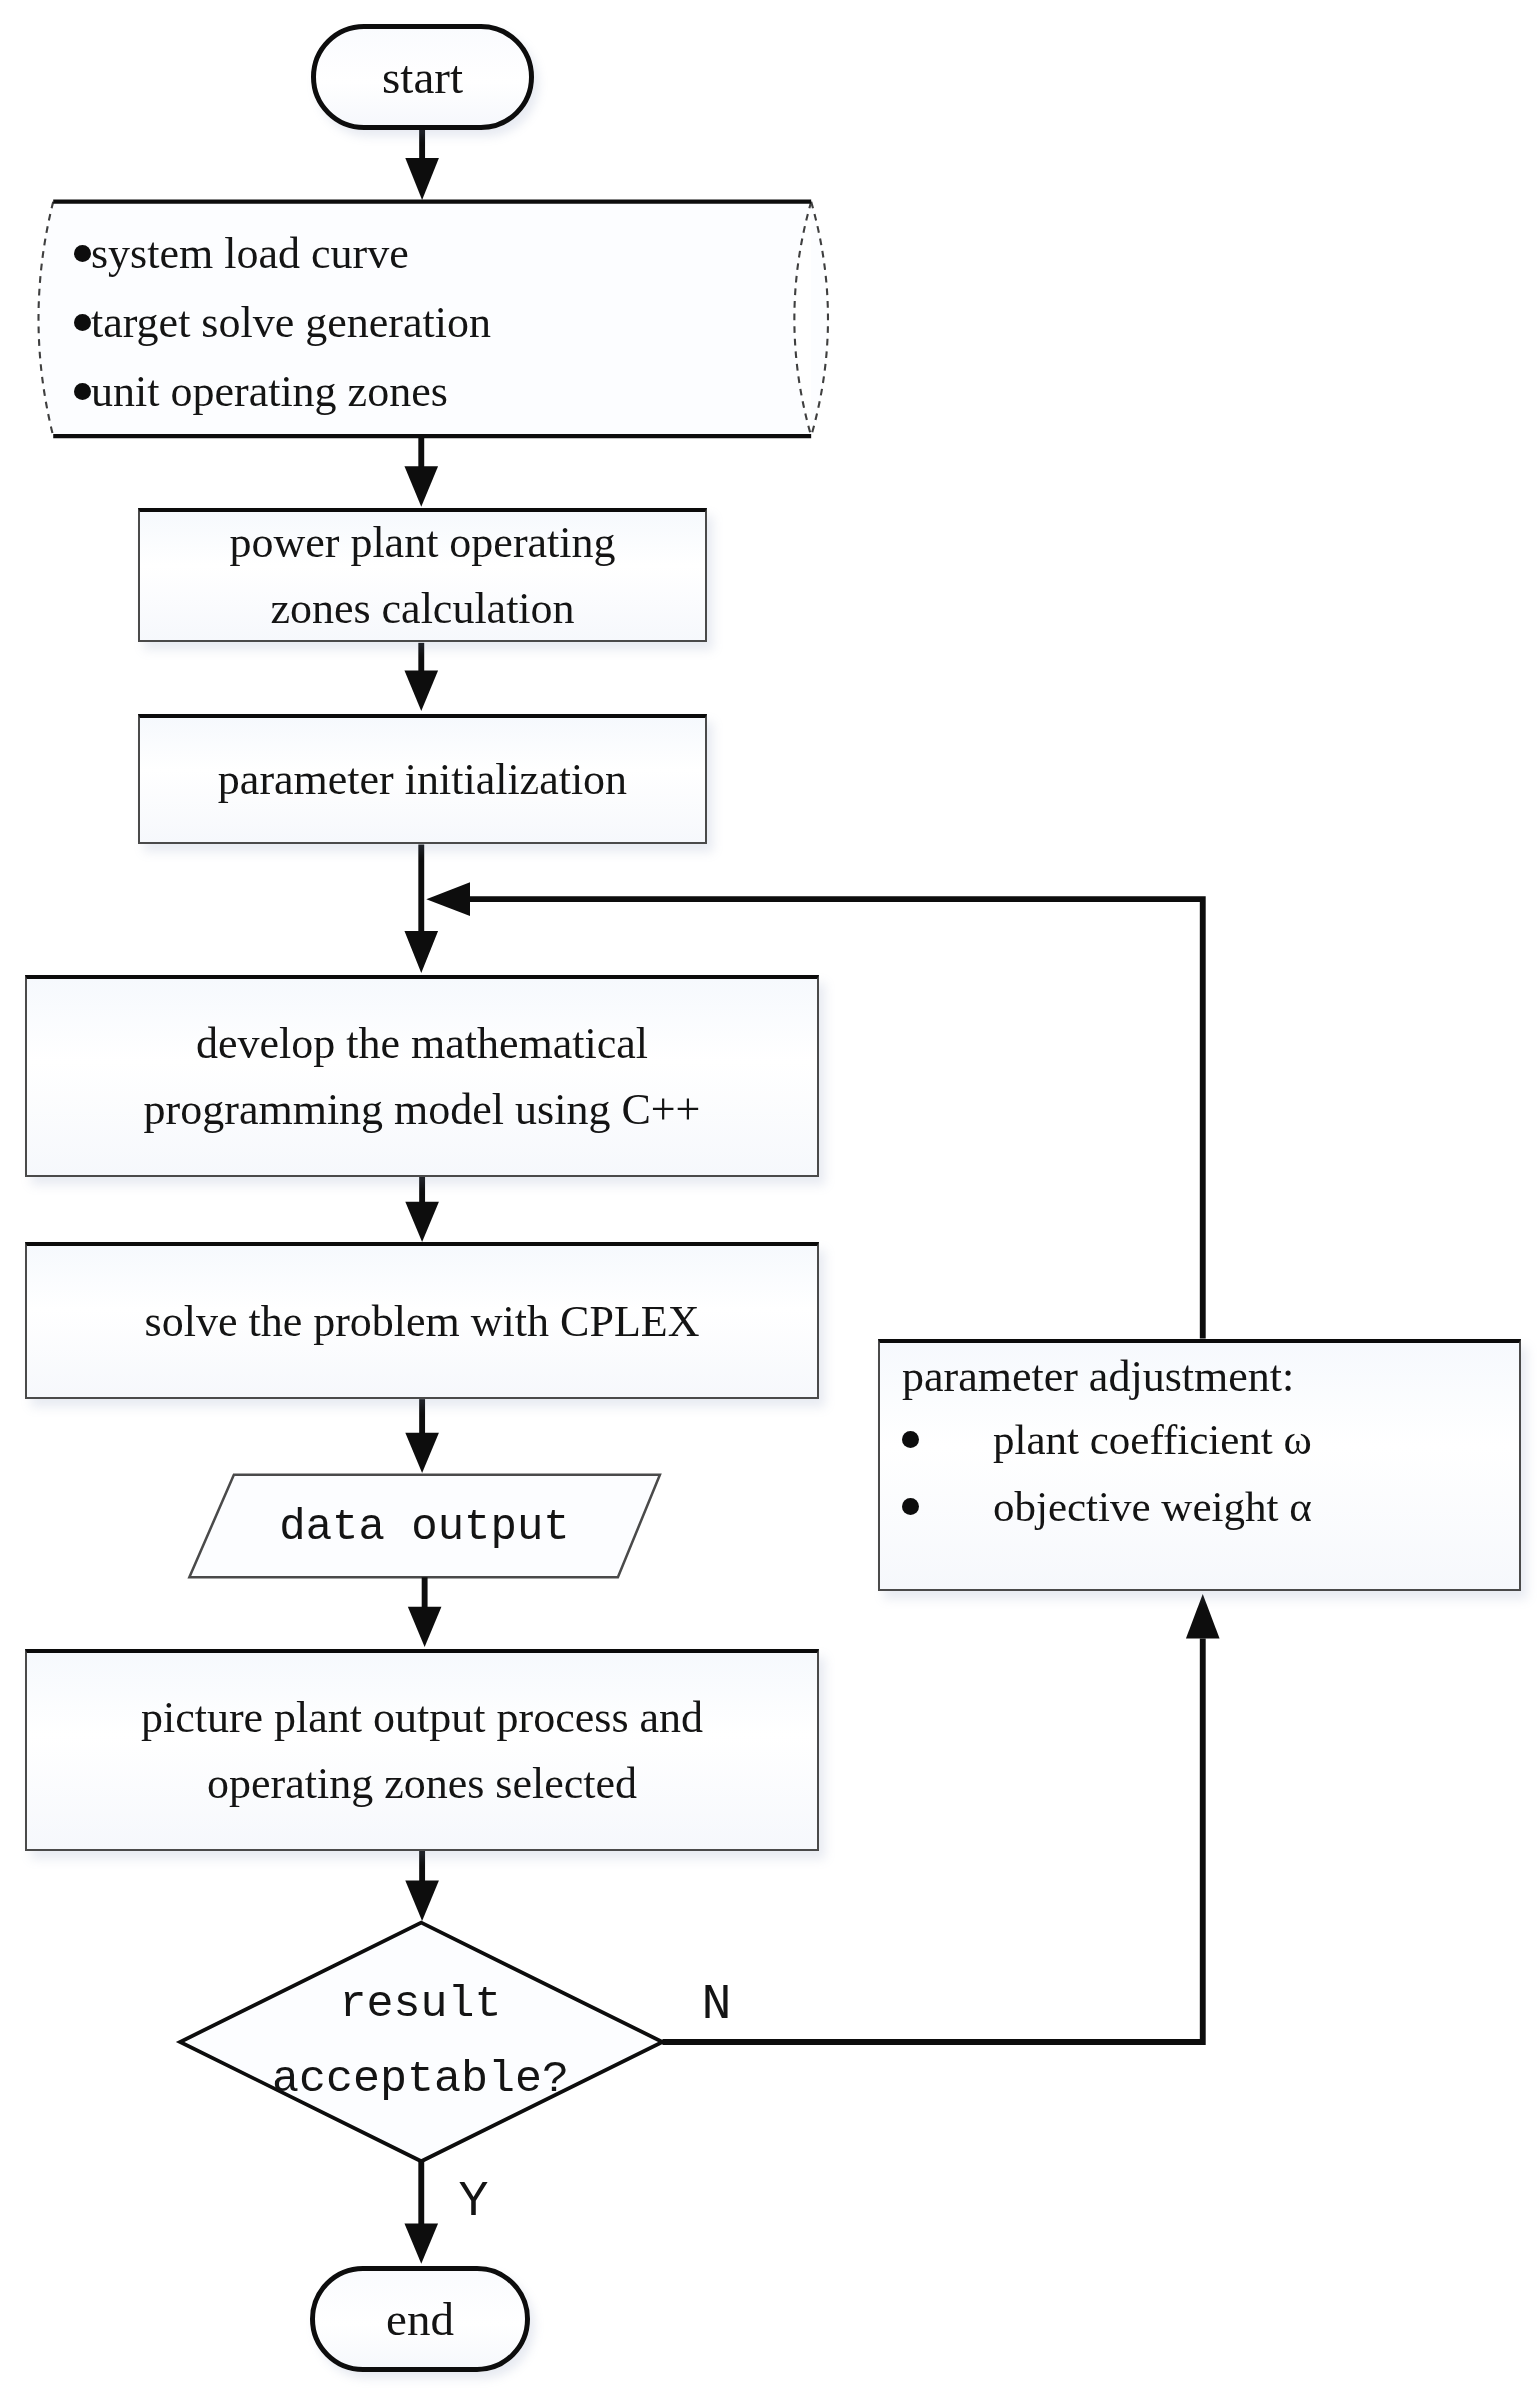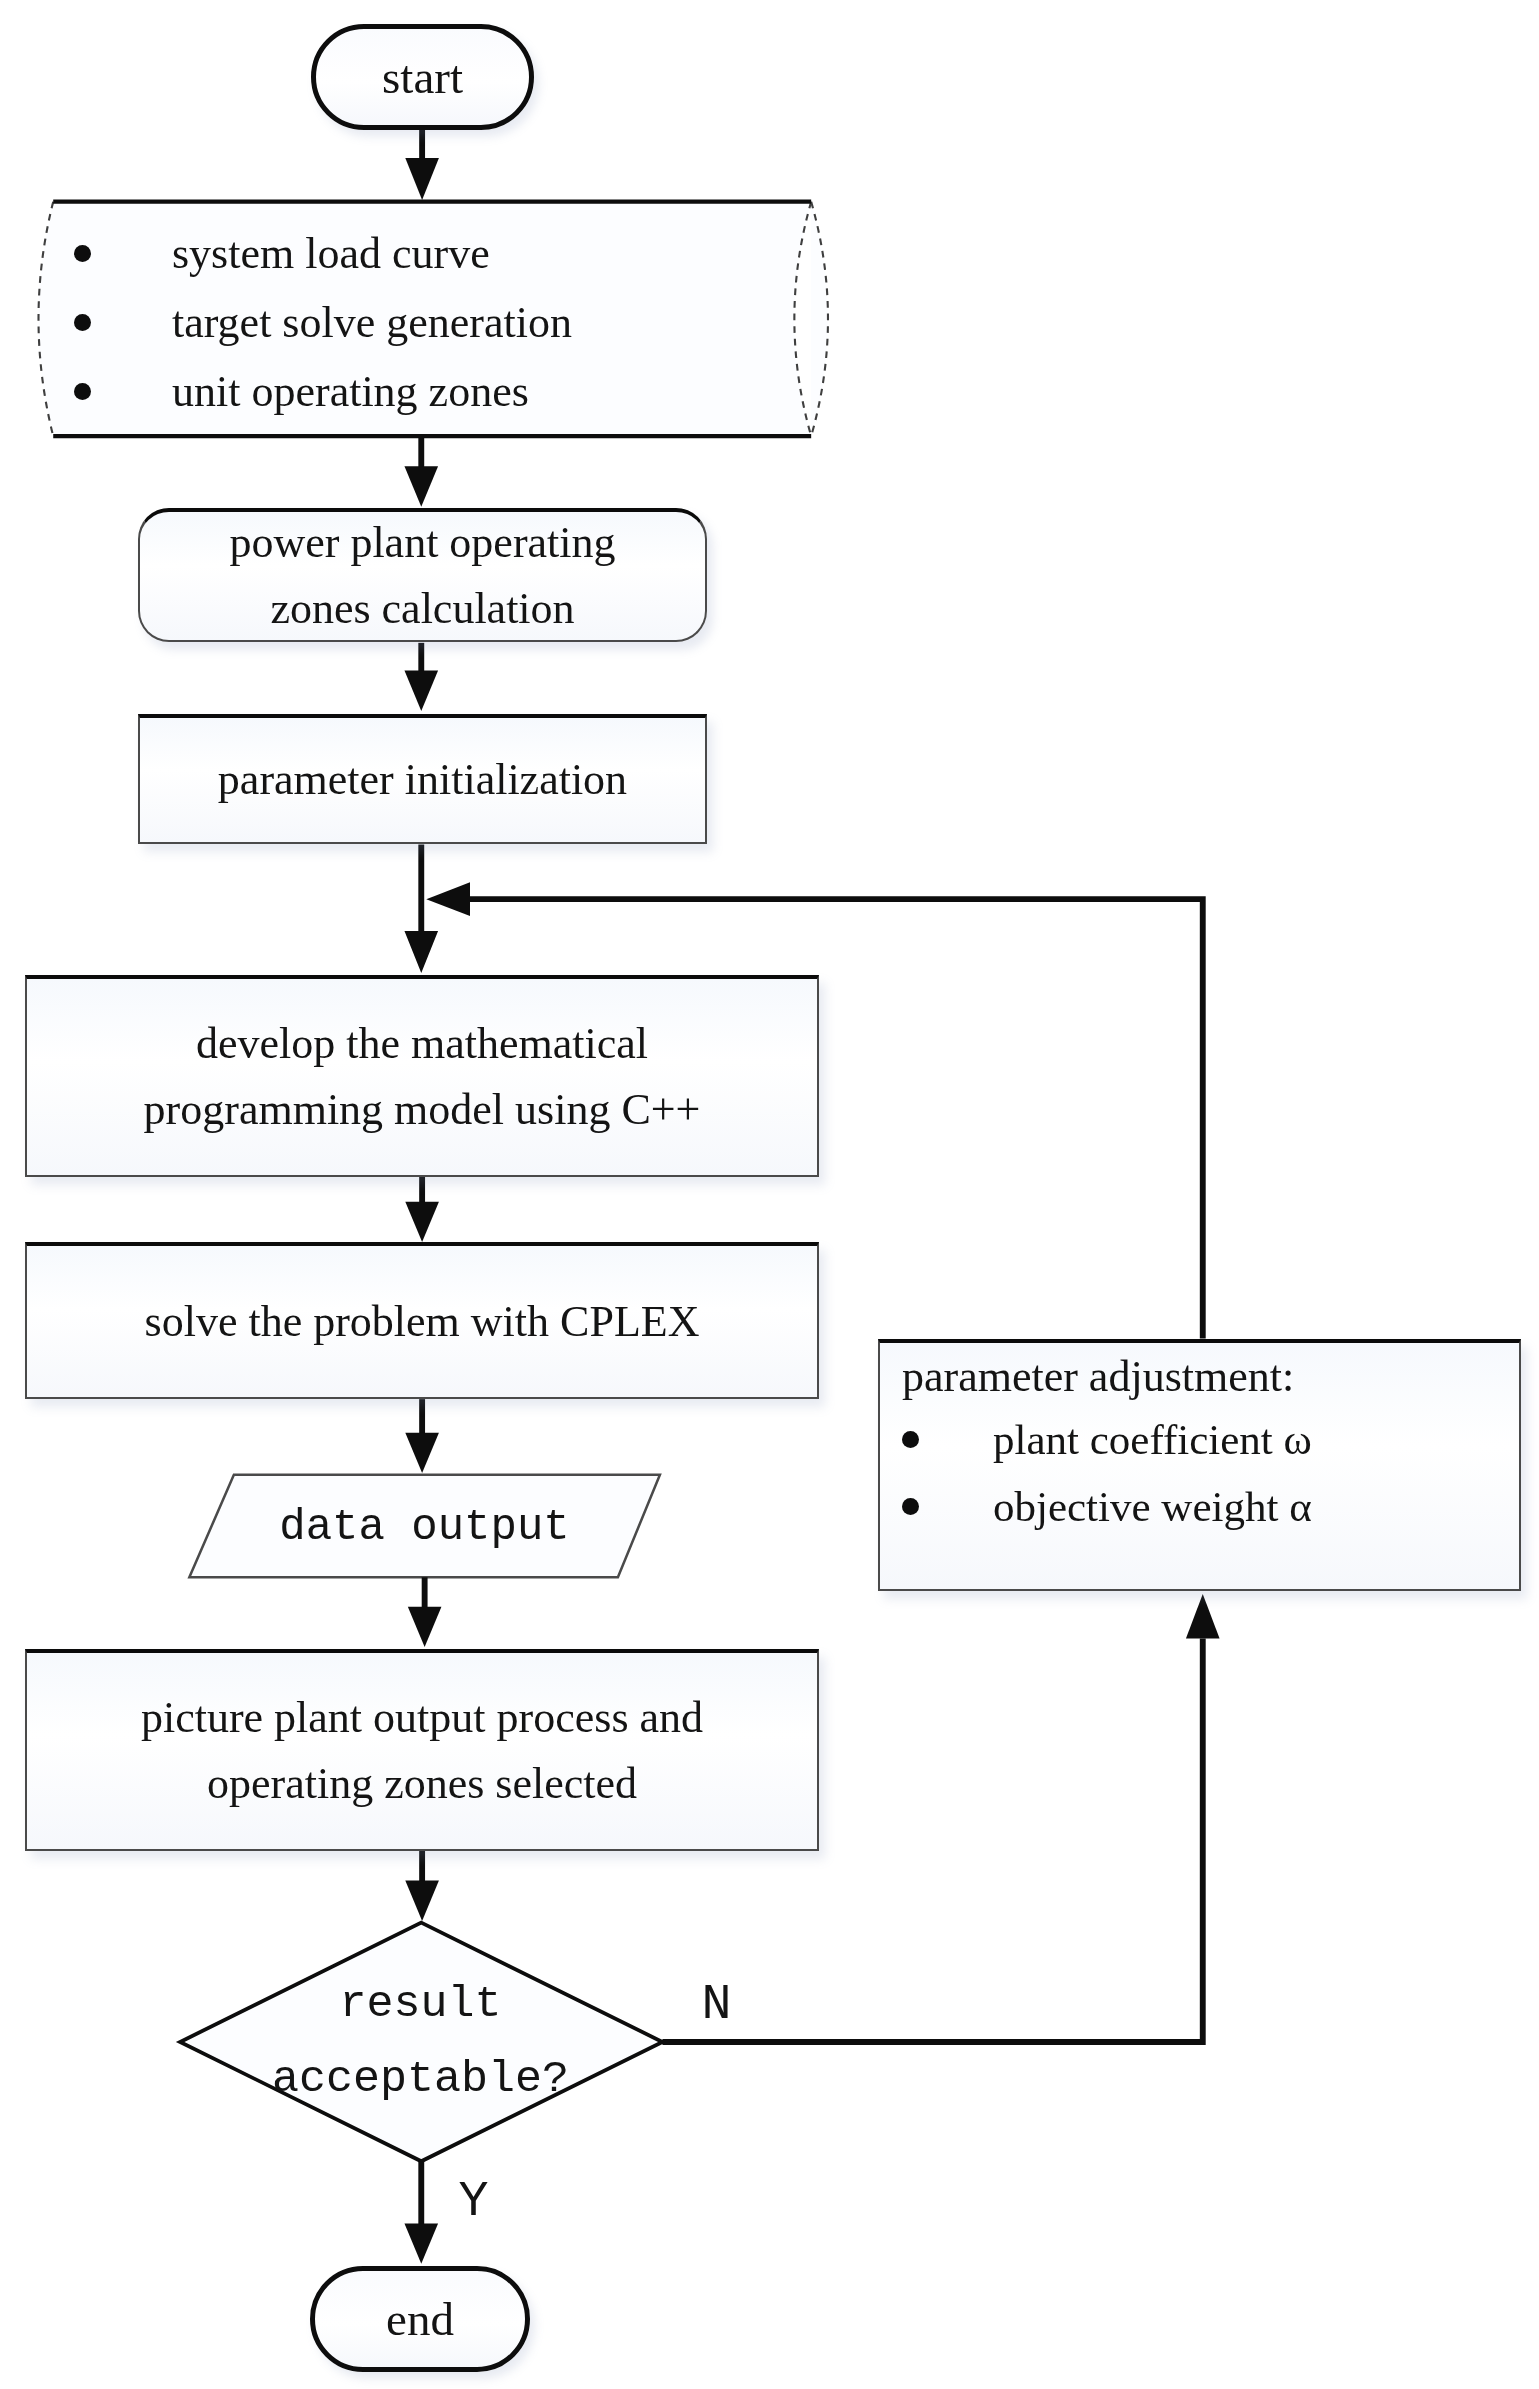--- a/index.html
+++ b/index.html
@@ -28,21 +28,21 @@
     border:5px solid #0d0d0d;
     border-radius:54px;
     box-shadow:5px 6.7px 10px rgba(125,145,185,0.18);
     font-size:47px;
   }
   .lines{display:flex;flex-direction:column;align-items:center;justify-content:center;}
   .box-text{font-size:44px;line-height:66px;white-space:nowrap;}
   .list{position:absolute;display:flex;flex-direction:column;}
   .bullet-row{display:flex;align-items:center;height:69px;}
   .bullet{width:17px;height:17px;border-radius:50%;background:#0d0d0d;flex:0 0 auto;}
-  .bullet-label{margin-left:81px;font-size:44px;white-space:nowrap;}
+  .bullet-label{font-size:44px;white-space:nowrap;}
   .plain-label{position:absolute;display:flex;align-items:center;justify-content:center;text-align:center;font-family:Liberation Mono, monospace;}
   .edge-label{font-size:50px;}
   .adjust-heading{font-size:44px;line-height:59px;white-space:nowrap;}
 </style>
 </head>
 <body>
 
 <div class="stage">
 
   <svg class="layer" width="1540" height="2389" viewBox="0 0 1832 2843">
@@ -120,21 +120,21 @@
     <div class="bullet-row">
       <span class="bullet"></span>
       <span class="bullet-label">target solve generation</span>
     </div>
     <div class="bullet-row">
       <span class="bullet"></span>
       <span class="bullet-label">unit operating zones</span>
     </div>
   </div>
 
-  <div class="node process lines" style="left:138px;top:508px;width:569px;height:134px;border-radius:31px;">
+  <div class="node process lines" style="left:138px;top:508px;width:569px;height:134px;">
     <div class="box-text">power plant operating</div>
     <div class="box-text">zones calculation</div>
   </div>
 
   <div class="node process" style="left:138px;top:714px;width:569px;height:130px;">
     <span class="box-text">parameter initialization</span>
   </div>
 
   <div class="node process lines" style="left:25px;top:975px;width:794px;height:202px;">
     <div class="box-text">develop the mathematical</div>

